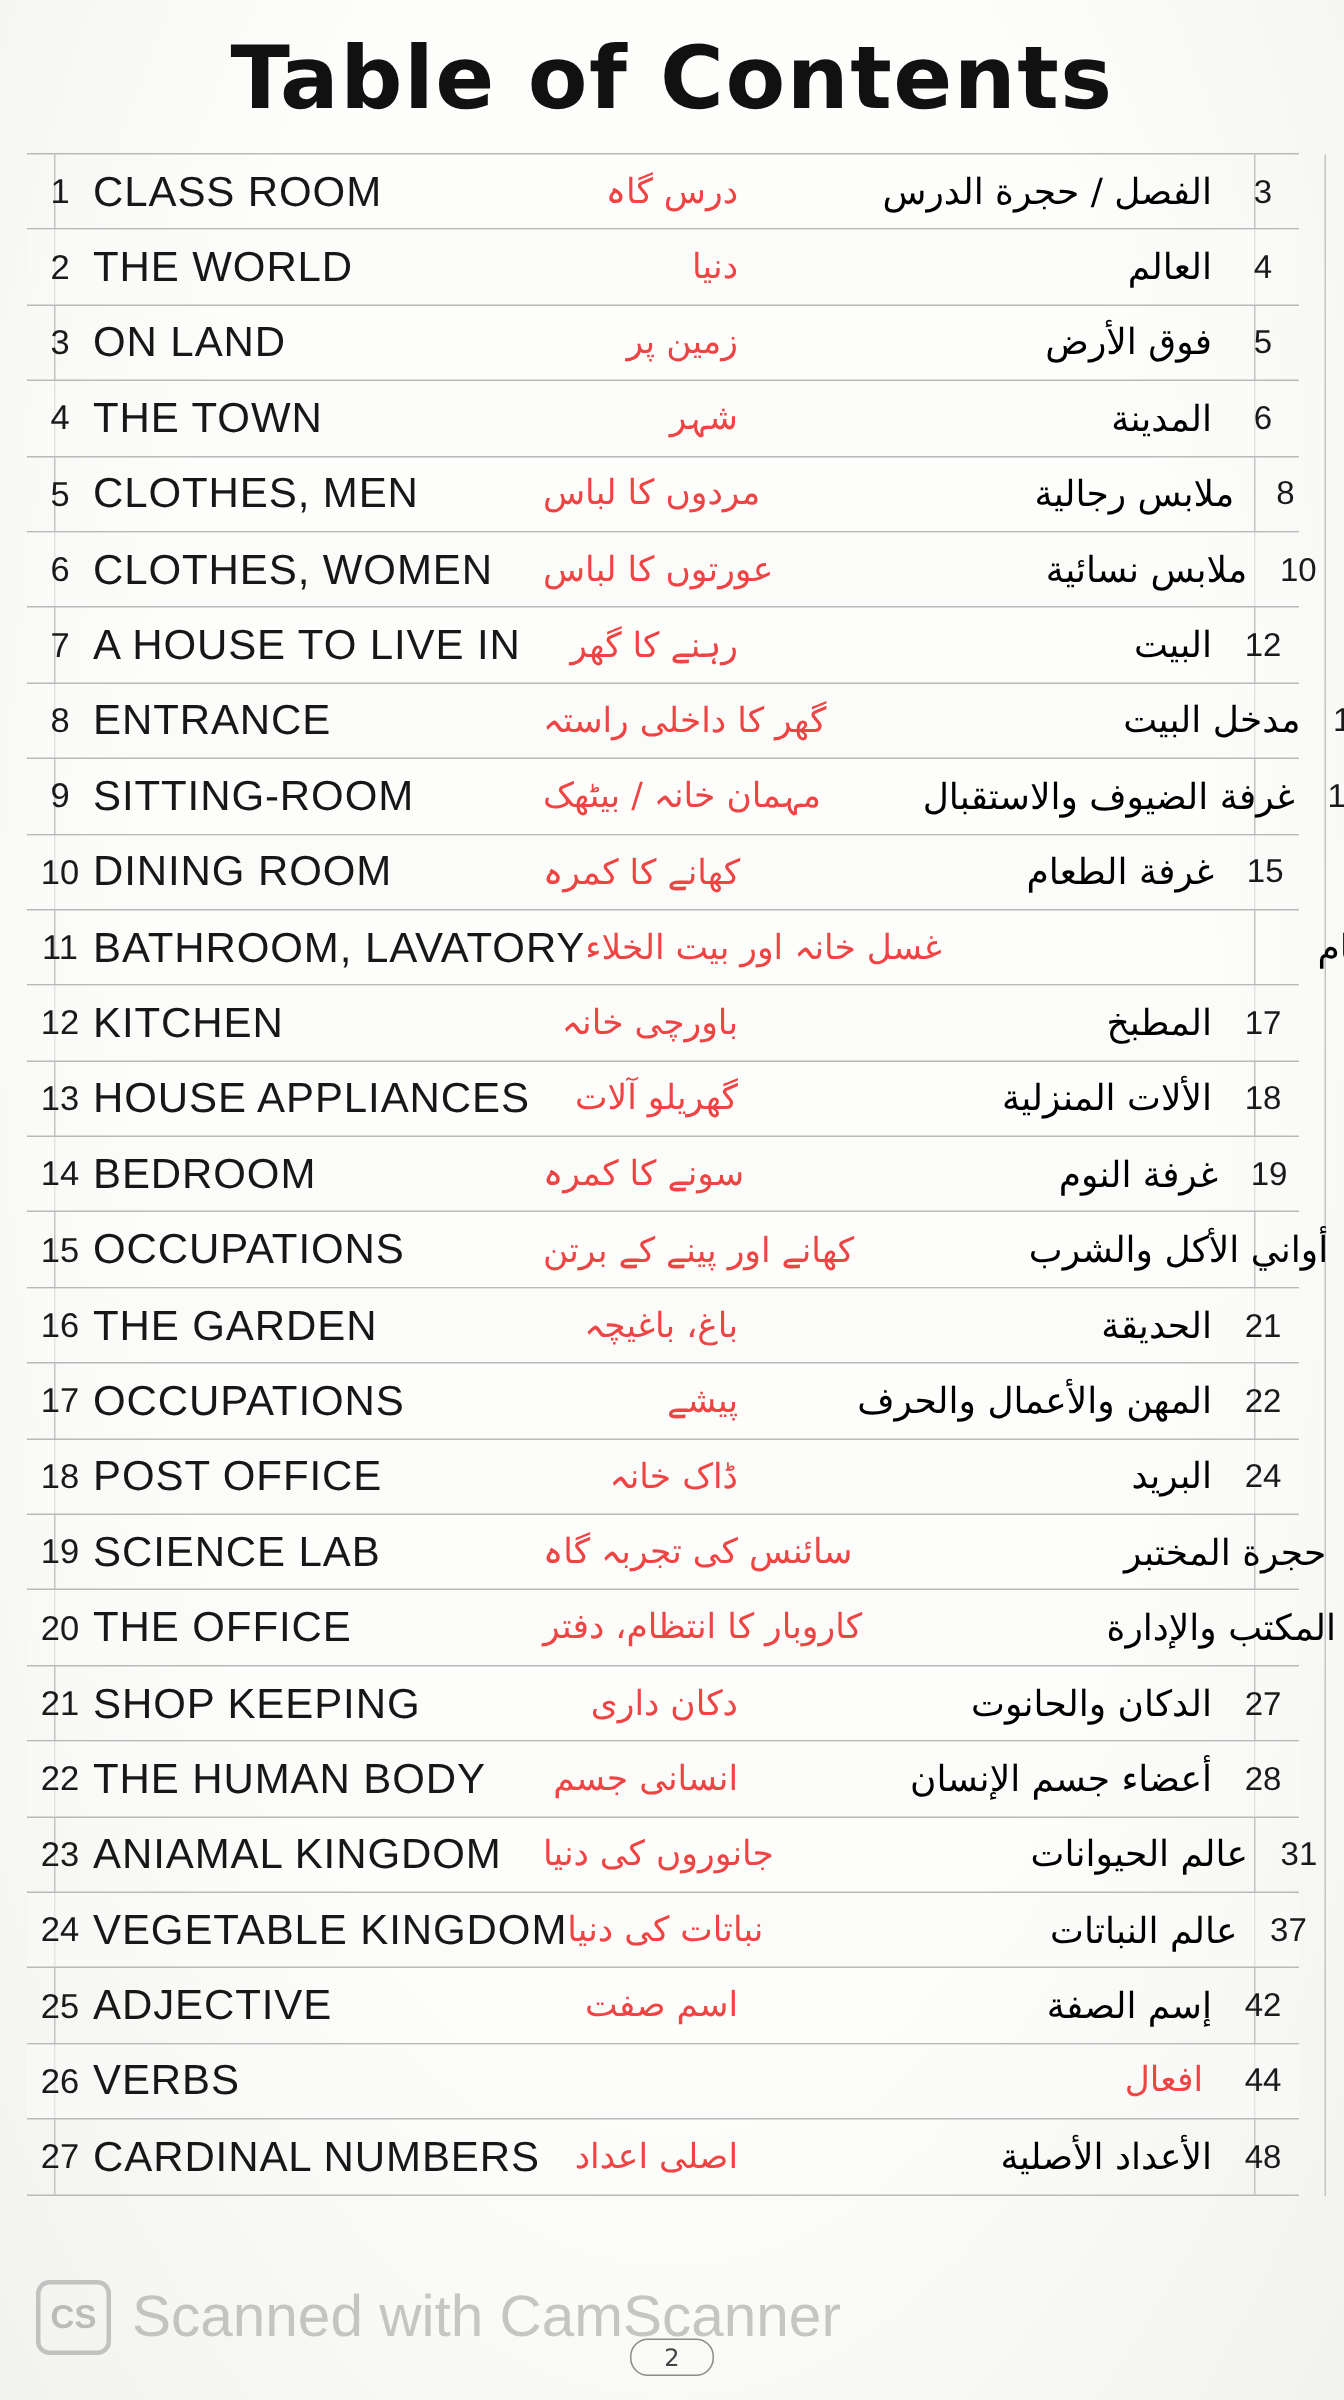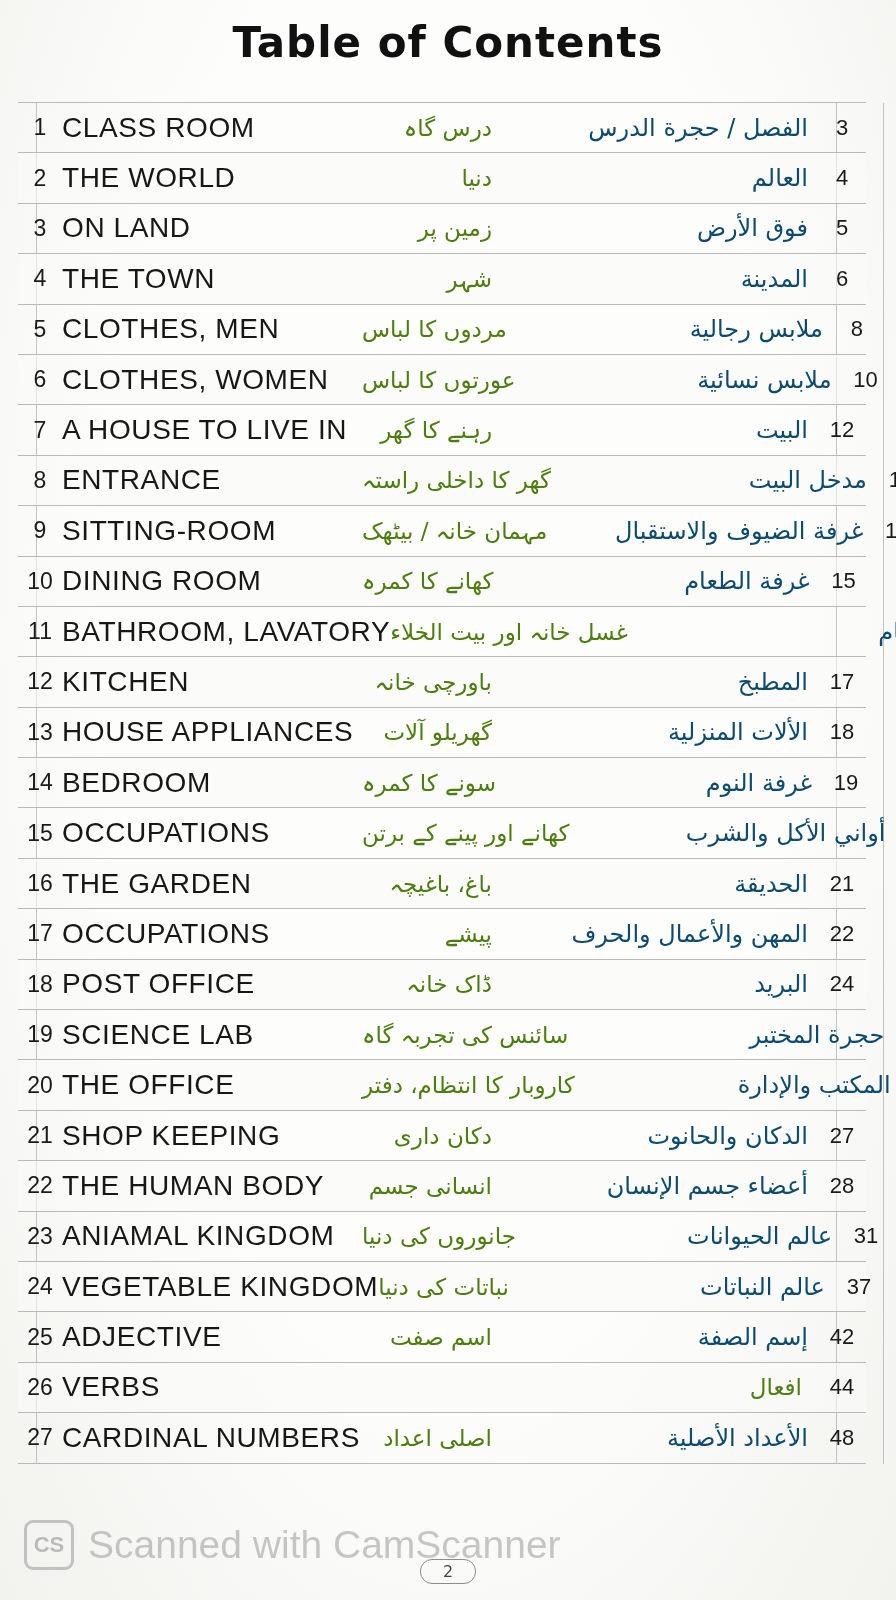--- a/index.html
+++ b/index.html
@@ -28,21 +28,21 @@
     pointer-events: none;
   }
   .title {
     position: absolute;
     top: 18px;
     left: 0;
     right: 0;
     text-align: center;
     font-family: "DejaVu Sans", sans-serif;
     font-weight: bold;
-    font-size: 42px;
+    font-size: 58px;
     letter-spacing: 1px;
     color: #111;
   }
   .toc {
     position: absolute;
     top: 102px;
     left: 18px;
     width: 848px;
     border-top: 1px solid #b9b9b9;
   }
@@ -70,31 +70,31 @@
     color: #171717;
     white-space: nowrap;
     font-family: "Liberation Sans", sans-serif;
   }
   .ur {
     flex: 1 1 auto;
     text-align: right;
     padding-right: 16px;
     direction: rtl;
     font-size: 23px;
-    color: #4d7c0f;
+    color: #ef4444;
     font-family: "DejaVu Sans", sans-serif;
     white-space: nowrap;
   }
   .ar {
     flex: 0 0 300px;
     text-align: right;
     padding-right: 10px;
     direction: rtl;
     font-size: 24px;
-    color: #0c4a6e;
+    color: #000000;
     font-family: "DejaVu Sans", sans-serif;
     white-space: nowrap;
   }
   .pg {
     flex: 0 0 48px;
     text-align: center;
     font-size: 22px;
     color: #1a1a1a;
     font-family: "Liberation Sans", sans-serif;
   }

